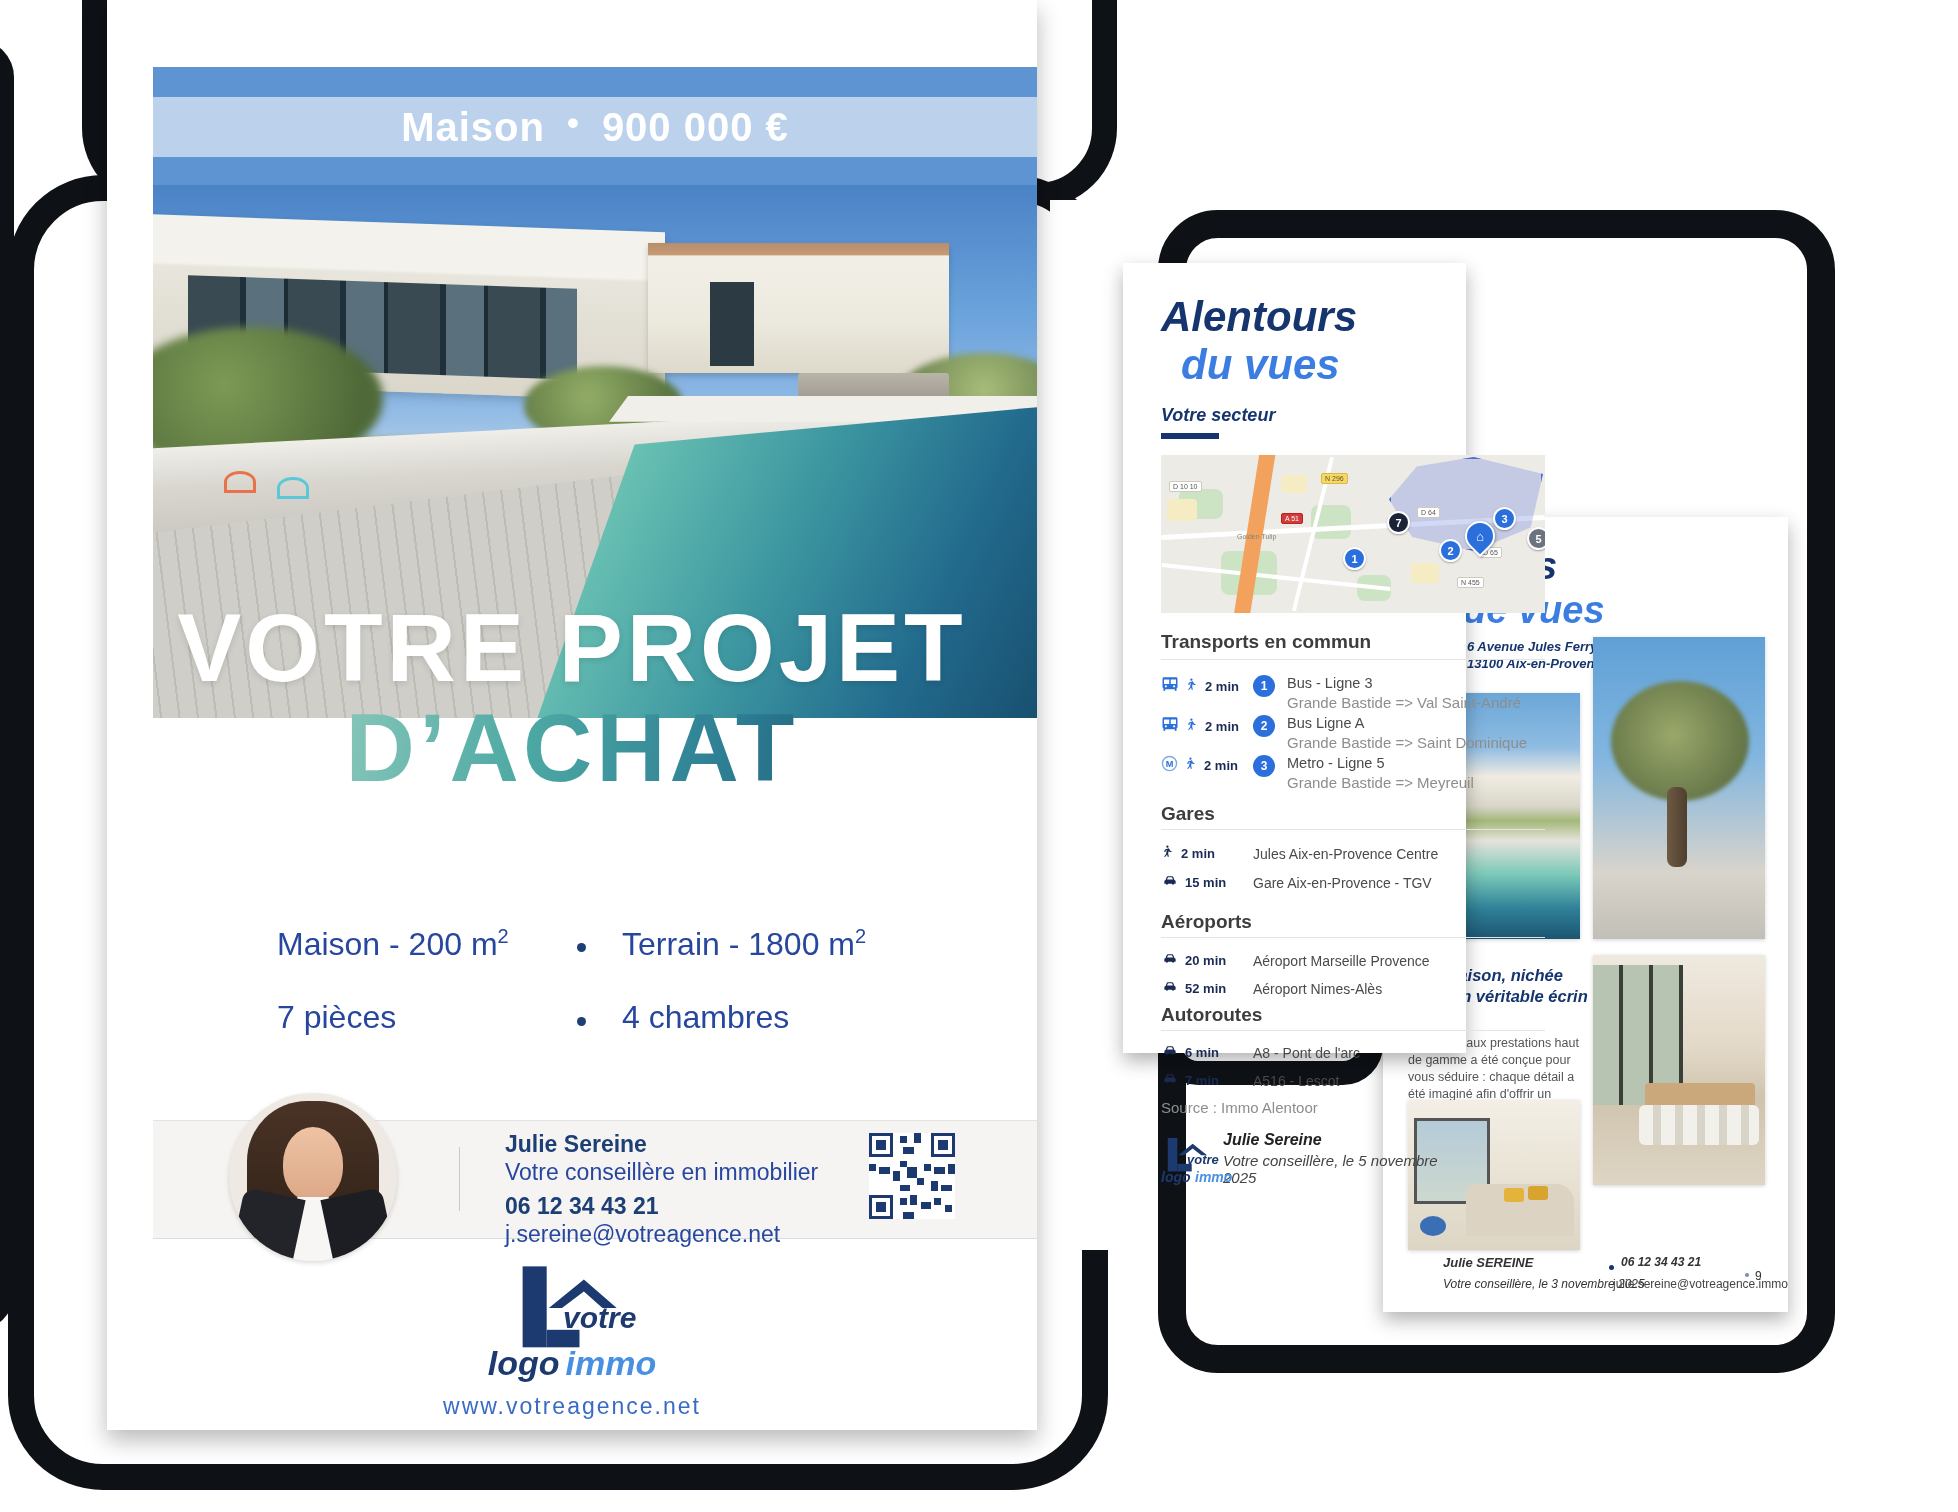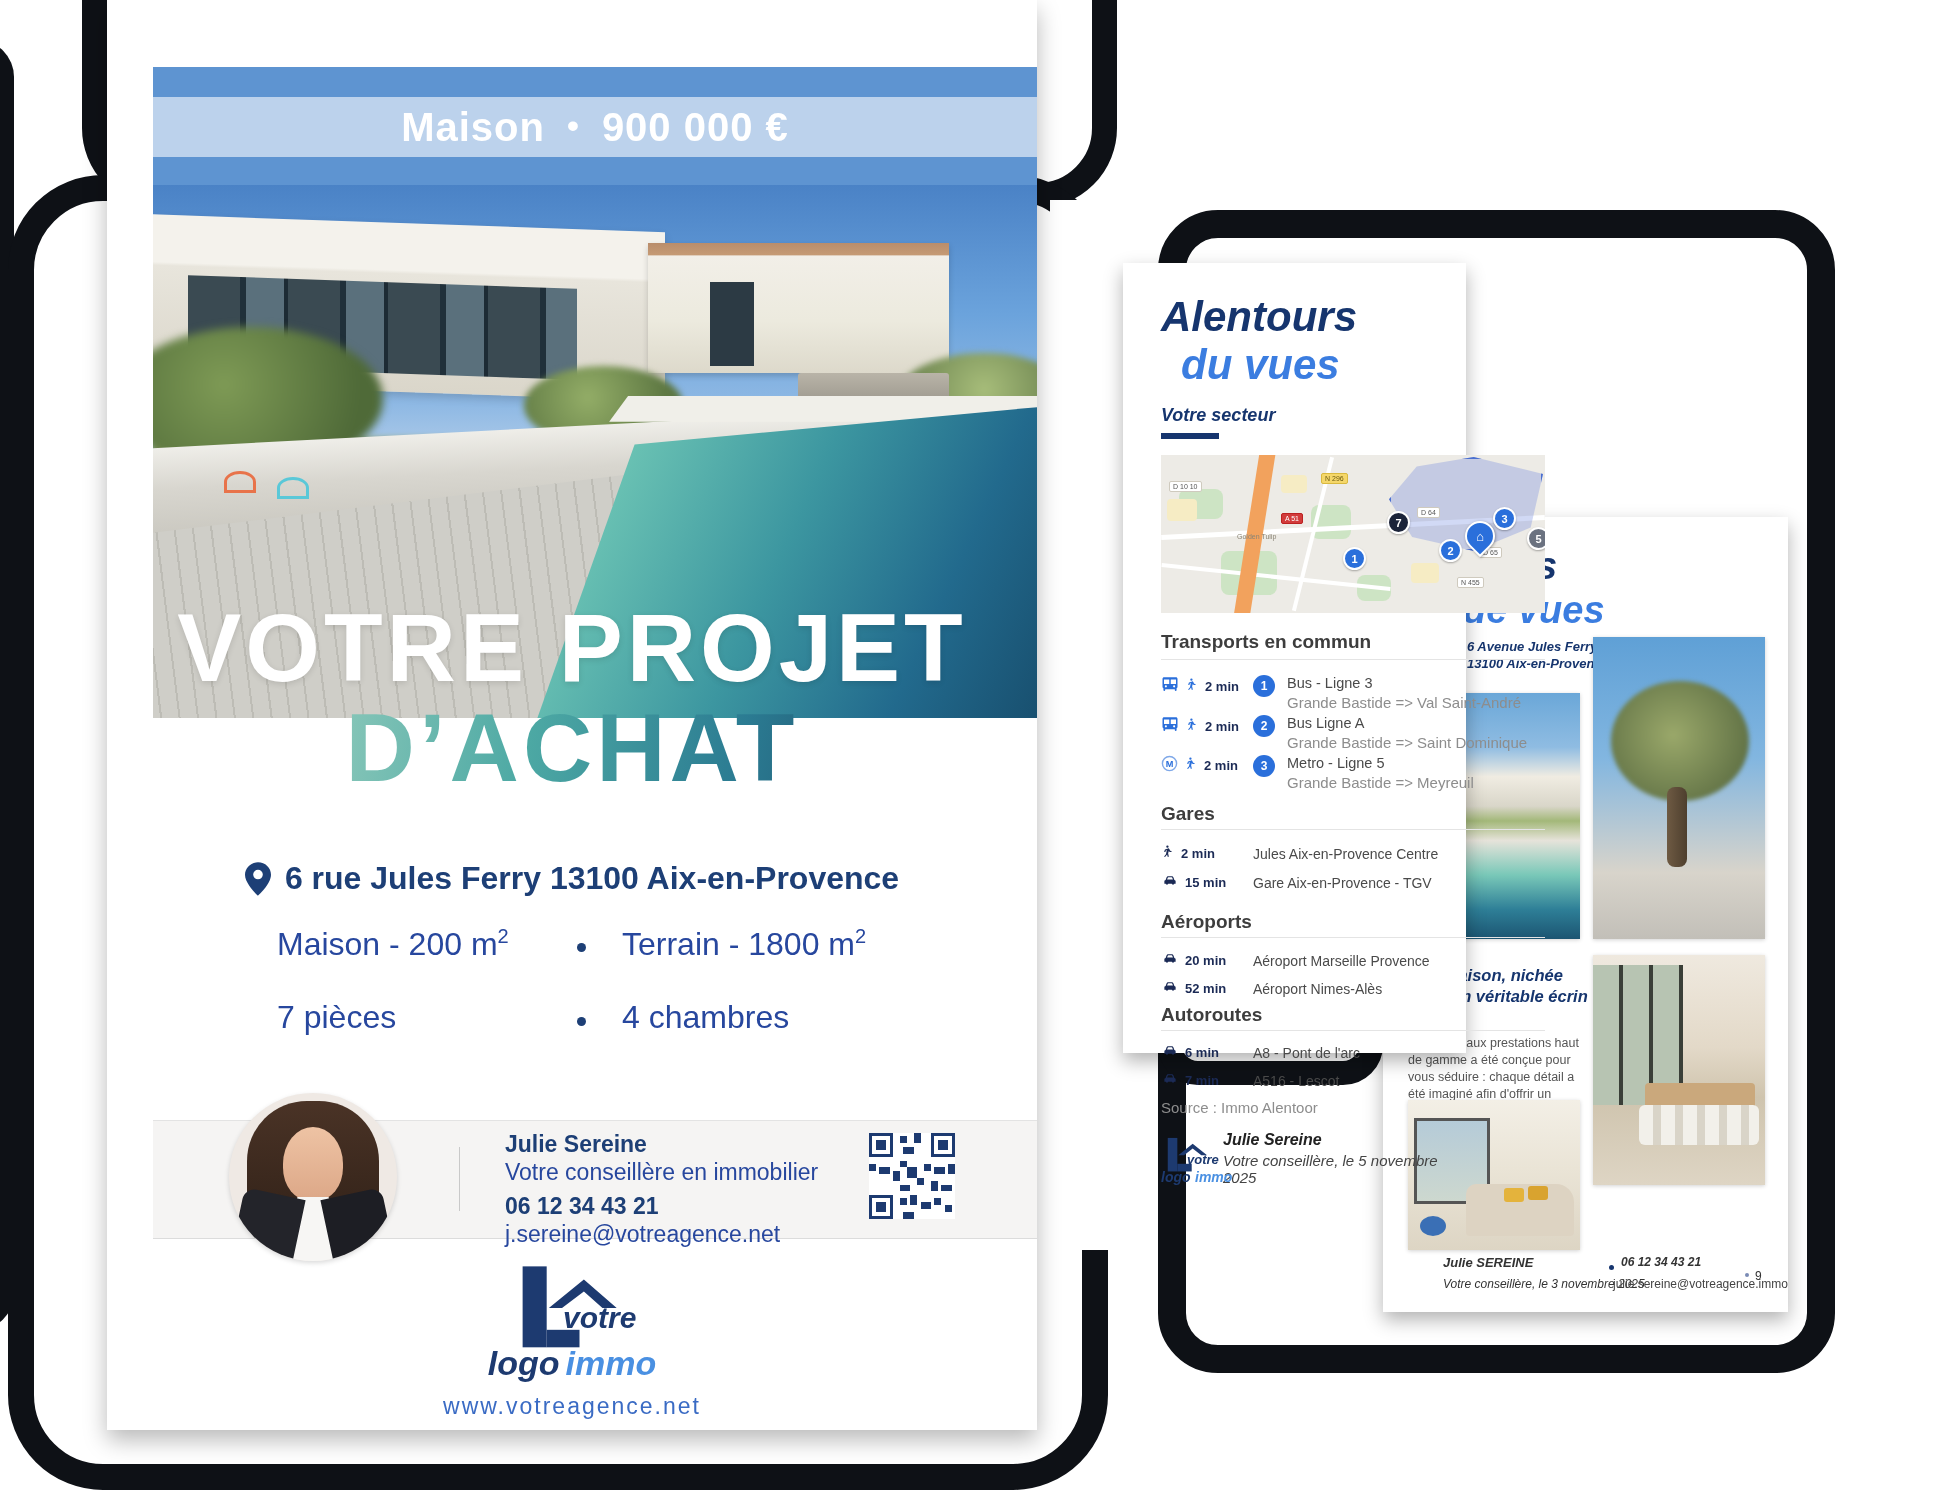--- a/index.html
+++ b/index.html
@@ -53,21 +53,21 @@
          background:linear-gradient(115deg,#b8e4d6 0%,#6cc4b4 28%,#3c96a0 55%,#226a8d 78%,#174c6b 100%);}
   .ph-pool-edge{position:absolute;left:30%;top:50.5%;width:72%;height:4%;
          clip-path:polygon(30% 100%,33% 0%,100% 0%,100% 100%);background:#f0efe9;}
   .ph-spa{position:absolute;left:73%;top:47%;width:17%;height:7%;background:linear-gradient(180deg,#b9b4a8,#8e8a80);border-radius:3px;}
   .chair{position:absolute;width:26px;height:16px;border-radius:50% 50% 0 0;border:3px solid;background:transparent;}
 
   .banner-strip{position:absolute;left:0;width:100%;}
   #banner-top{top:0;height:30px;background:#5e94d1;}
   #banner-mid{top:30px;height:60px;background:#bcd2ec;display:flex;align-items:center;justify-content:center;}
   #banner-bot{top:90px;height:28px;background:#5e94d1;}
-  .banner-text{color:#ffffff;font-weight:bold;font-size:40px;letter-spacing:1px;display:flex;gap:22px;align-items:center;}
+  .banner-text{color:#ffffff;font-weight:bold;font-size:40px;letter-spacing:1px;display:flex;gap:22px;}
   .banner-text .dot-sep{font-size:34px;position:relative;top:-2px;}
 
   .big-title{position:absolute;left:0;width:100%;text-align:center;font-weight:800;
              font-size:96px;letter-spacing:4px;line-height:1;}
   #title1{top:600px;color:#ffffff;z-index:12;text-shadow:0 2px 6px rgba(0,0,0,.12);}
   #title2{top:700px;background:linear-gradient(100deg,#cdd6cd 0%,#8fcabb 22%,#4da9a4 45%,#2b7b92 68%,#1d4a66 88%,#16394f 100%);
           -webkit-background-clip:text;background-clip:text;color:transparent;z-index:12;}
 
   #addr-row{position:absolute;left:0;top:860px;width:100%;display:flex;justify-content:center;align-items:center;gap:14px;}
   #addr-row .addr-text{color:#1d3f76;font-weight:bold;font-size:32px;}
@@ -447,28 +447,20 @@
           <span class="dot-sep">•</span>
           <span>900 000 €</span>
         </div>
       </div>
       <div class="banner-strip" id="banner-bot"></div>
     </div>
 
     <div id="title2" class="big-title">D’ACHAT</div>
     <div id="title1" class="big-title">VOTRE PROJET</div>
 
-    <div id="addr-row">
-      <span>
-        <svg class="pin-svg" width="26" height="34" viewBox="0 0 14 18">
-            <path d="M7 0C3.1 0 0 3 0 6.7 0 11.7 7 18 7 18s7-6.3 7-11.3C14 3 10.9 0 7 0zm0 9.2a2.6 2.6 0 1 1 0-5.2 2.6 2.6 0 0 1 0 5.2z" fill="#1d3f76"></path>
-          </svg>
-      </span>
-      <span class="addr-text">6 rue Jules Ferry 13100 Aix-en-Provence</span>
-    </div>
 
     <div id="details">
       <div class="det-row">
         <div class="det-cell det-left"><span>Maison - 200 m</span><span class="sup">2</span></div>
         <div class="det-dot"></div>
         <div class="det-cell"><span>Terrain - 1800 m</span><span class="sup">2</span></div>
       </div>
       <div class="det-row">
         <div class="det-cell det-left">7 pièces</div>
         <div class="det-dot"></div>

